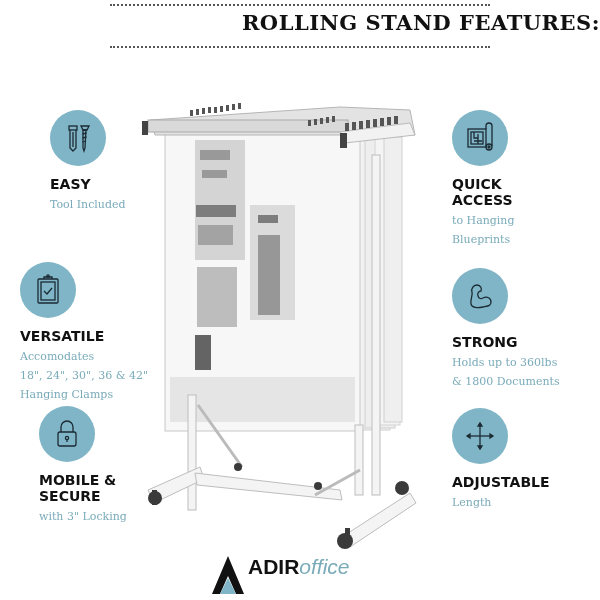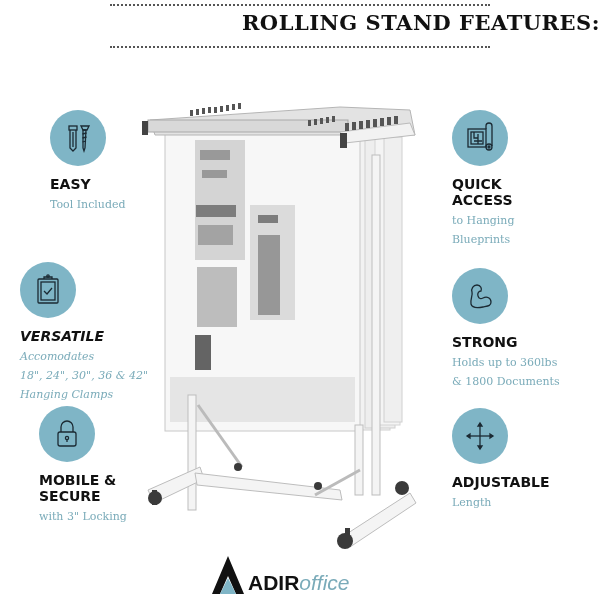--- a/index.html
+++ b/index.html
@@ -5,21 +5,21 @@
   html, body { margin:0; padding:0; }
   body { width:600px; height:600px; background:#ffffff; position:relative; overflow:hidden; font-family:"Liberation Sans", sans-serif; }
   .dots { position:absolute; left:110px; width:380px; height:0; border-top:2px dotted #555; }
   .title { position:absolute; left:0; right:0; top:10px; text-align:right; font-family:"DejaVu Serif", serif; font-weight:bold; font-size:21px; letter-spacing:0.5px; color:#111; }
   .feature { position:absolute; width:150px; }
   .circle { width:56px; height:56px; border-radius:50%; background:#7fb5c6; display:flex; align-items:center; justify-content:center; }
   .circle svg { width:36px; height:36px; }
   .fhead { font-family:"DejaVu Sans", sans-serif; font-weight:bold; font-size:14px; line-height:16px; color:#111; margin-top:10px; }
   .fsub { font-family:"DejaVu Serif", serif; font-size:11px; line-height:19px; color:#7aabb9; margin-top:3px; }
   .product { position:absolute; left:140px; top:95px; width:290px; height:460px; }
-  .logo { position:absolute; left:212px; top:556px; display:flex; align-items:flex-end; }
+  .logo { position:absolute; left:212px; top:556px; display:flex; }
   .logo-text { font-family:"Liberation Sans", sans-serif; font-size:21px; margin-left:4px; line-height:22px; }
   .logo-adir { font-weight:bold; color:#111; }
   .logo-office { font-style:italic; color:#7aabb9; font-weight:normal; }
 </style>
 </head>
 <body>
 
 <div class="dots" style="top:4px;"></div>
 <div class="title">ROLLING STAND FEATURES:</div>
 <div class="dots" style="top:46px;"></div>
@@ -38,21 +38,21 @@
     </svg>
   </div>
   <div class="fhead">
     <div>EASY</div>
   </div>
   <div class="fsub">
     <div>Tool Included</div>
   </div>
 </div>
 
-<div class="feature" style="left:20px; top:262px;font-style:italic;">
+<div class="feature" style="left:20px; top:262px;">
   <div class="circle">
     <svg viewBox="0 0 36 36" fill="none" stroke="#1b2a33" stroke-width="1.3">
       <rect x="8" y="7" width="20" height="24" rx="1"></rect>
       <rect x="11" y="10" width="14" height="18"></rect>
       <path d="M14 7 L14 5 L22 5 L22 7"></path>
       <circle cx="18" cy="4" r="1.2"></circle>
       <path d="M14 19 L17 22 L22 16"></path>
     </svg>
   </div>
   <div class="fhead">

